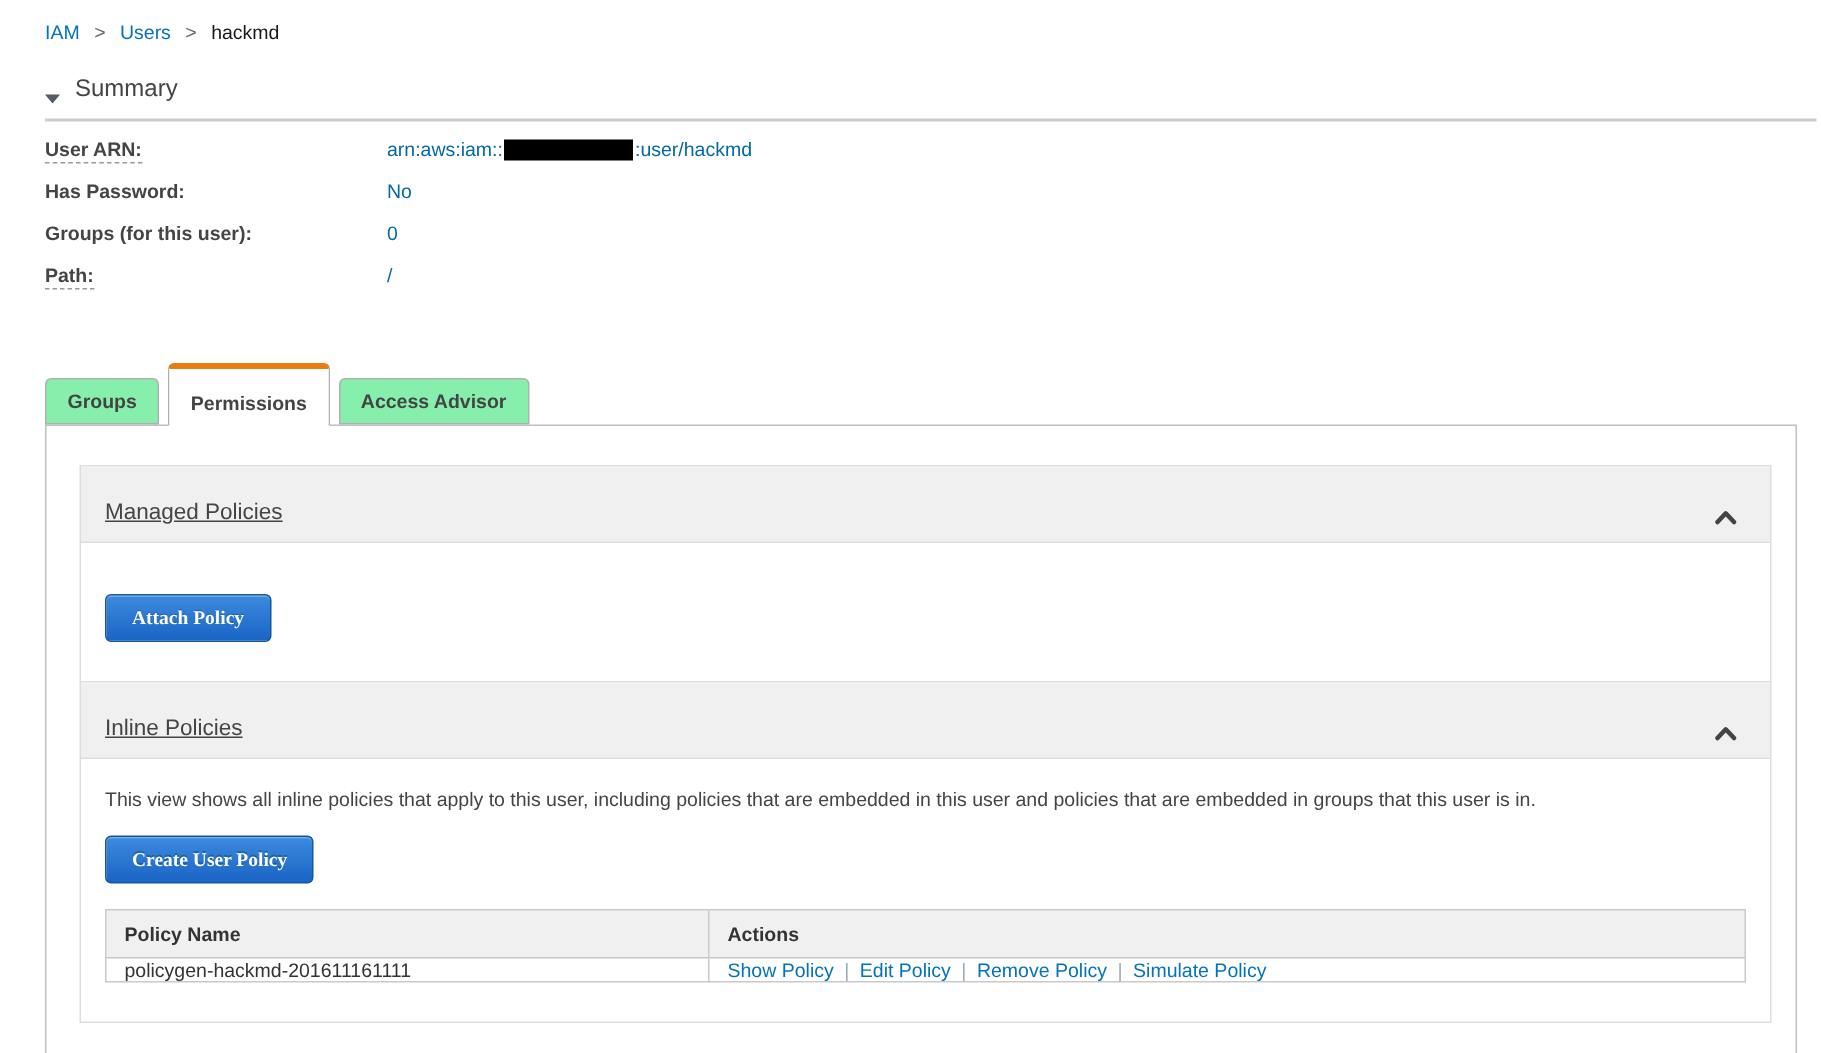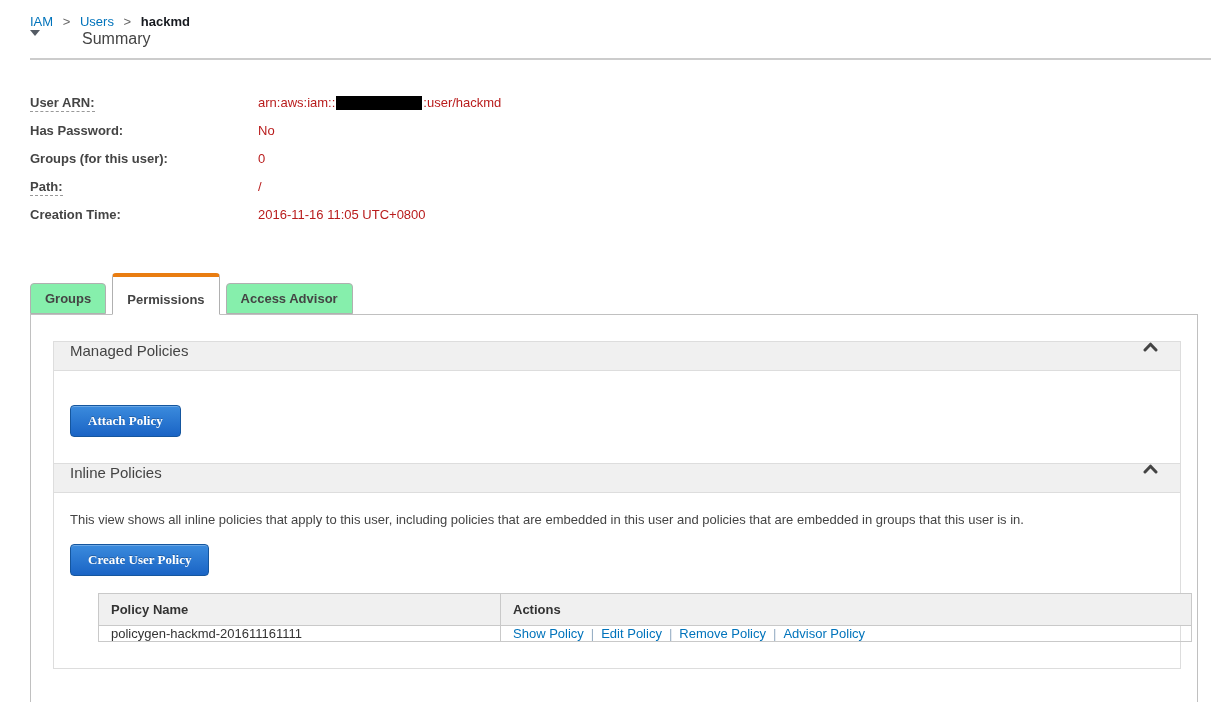--- a/index.html
+++ b/index.html
@@ -9,38 +9,38 @@
     background: #fff;
     font-family: "Liberation Sans", "DejaVu Sans", sans-serif;
     font-size: 13px; color: #444;
   }
   .page { padding: 14px 3px 0 30px; }
 
   
   .breadcrumb { font-size: 13px; line-height: 16px; }
   .crumb-link { color: #0073bb; cursor: pointer; }
   .crumb-sep { color: #666; margin: 0 6px; }
-  .crumb-current { color: #16191f; font-weight: bold; }
+  .crumb-current { color: #16191f; font-weight: normal; }
 
   
-  .summary-head { display: flex; align-items: flex-start; gap: 32px; }
+  .summary-head { margin-top: 21px; display: flex; align-items: flex-end; }
   .caret-down {
     width: 0; height: 0; cursor: pointer;
     border-left: 5px solid transparent; border-right: 5px solid transparent;
     border-top: 6px solid #545b64; margin-right: 10px;
   }
   .summary-title { font-size: 16px; color: #444; }
   .rule { border: none; height: 2px; background: #ccc; margin: 10px 0 0 0; }
 
   
-  .fields { margin-top: 34px; }
+  .fields { margin-top: 10px; }
   .frow { display: flex; margin-bottom: 10px; line-height: 18px; }
   .flabel { width: 228px; font-weight: bold; color: #444; flex: none; }
   .flabel.dashed .lbl-text { border-bottom: 1px dashed #999; padding-bottom: 1px; }
-  .fvalue { color: #b91c1c; }
+  .fvalue { color: #0369a1; }
   .redacted {
     display: inline-block; width: 86px; height: 14px;
     background: #000; vertical-align: text-bottom; margin: 0 1px;
   }
 
   
   .tabs { display: flex; align-items: flex-end; margin-top: 49px; position: relative; z-index: 2; }
   .tab {
     background: #86efac; border: 1px solid #b0b0b0;
     border-radius: 4px 4px 0 0; padding: 7px 14px; margin-right: 6px;
@@ -56,42 +56,43 @@
     position: relative; z-index: 1;
     border: 1px solid #c0c0c0; background: #fff;
     margin-right: 13px; padding: 26px 16px 28px 22px;
     min-height: 395px;
   }
 
   
   .panel { border: 1px solid #ddd; background: #fff; }
   .panel + .panel { margin-top: -1px; }
   .panel-header {
-    display: flex; justify-content: space-between; align-items: flex-start;
+    display: flex; justify-content: space-between; align-items: flex-end;
     background: #f0f0f0; border-bottom: 1px solid #ddd;
-    padding: 0 22px 11px 16px;
+    padding: 22px 22px 11px 16px;
+    text-decoration: underline;
   }
   .panel-title { font-size: 15px; color: #444; }
   .chevron { cursor: pointer; display: flex; align-items: center; }
   .panel-body { padding: 17px 16px 26px; }
   .panel-body p { margin: 2px 0 0 0; color: #444; }
 
   
   .btn {
     display: inline-block; margin-top: 17px;
     background: linear-gradient(#3b8bdd, #1a64c5);
     border: 1px solid #15569e; border-radius: 4px;
     color: #fff; font-weight: bold; font-size: 13px;
     font-family: Liberation Serif, serif; padding: 7px 17px; cursor: pointer;
     text-shadow: 0 -1px 0 rgba(0,0,0,.25);
     box-shadow: inset 0 1px 0 rgba(255,255,255,.25);
   }
 
   
-  .policy-table { border-collapse: collapse; width: 100%; margin-top: 17px; margin-left: 28px; }
+  .policy-table { border-collapse: collapse; width: 100%; margin-top: 17px; }
   .policy-table th {
     background: #f0f0f0; border: 1px solid #c9c9c9; text-align: left;
     font-weight: bold; color: #333; padding: 8px 12px; font-size: 13px;
   }
   .policy-table th.col-name { width: 402px; }
   .policy-table td { border: 1px solid #c9c9c9; padding: 0 12px; color: #333; }
   .action-link { color: #0073bb; cursor: pointer; }
   .action-sep { color: #97aec4; margin: 0 7px; }
 </style>
 </head>
@@ -122,24 +123,20 @@
       <div class="flabel"><span class="lbl-text">Has Password:</span></div>
       <div class="fvalue">No</div>
     </div>
     <div class="frow">
       <div class="flabel"><span class="lbl-text">Groups (for this user):</span></div>
       <div class="fvalue">0</div>
     </div>
     <div class="frow">
       <div class="flabel dashed"><span class="lbl-text">Path:</span></div>
       <div class="fvalue">/</div>
-    </div>
-    <div class="frow">
-      <div class="flabel"><span class="lbl-text">Creation Time:</span></div>
-      <div class="fvalue">2016-11-16 11:05 UTC+0800</div>
     </div>
   </div>
 
   <div class="tabs">
     <div class="tab">Groups</div>
     <div class="tab active">Permissions</div>
     <div class="tab">Access Advisor</div>
   </div>
 
   <div class="tab-panel">
@@ -175,21 +172,21 @@
           <thead>
             <tr>
               <th class="col-name">Policy Name</th>
               <th>Actions</th>
             </tr>
           </thead>
           <tbody>
             <tr>
               <td>policygen-hackmd-201611161111</td>
               <td>
-                <span class="action-link">Show Policy</span><span class="action-sep">|</span><span class="action-link">Edit Policy</span><span class="action-sep">|</span><span class="action-link">Remove Policy</span><span class="action-sep">|</span><span class="action-link">Advisor Policy</span>
+                <span class="action-link">Show Policy</span><span class="action-sep">|</span><span class="action-link">Edit Policy</span><span class="action-sep">|</span><span class="action-link">Remove Policy</span><span class="action-sep">|</span><span class="action-link">Simulate Policy</span>
               </td>
             </tr>
           </tbody>
         </table>
       </div>
     </section>
 
   </div>
 </div>
 

